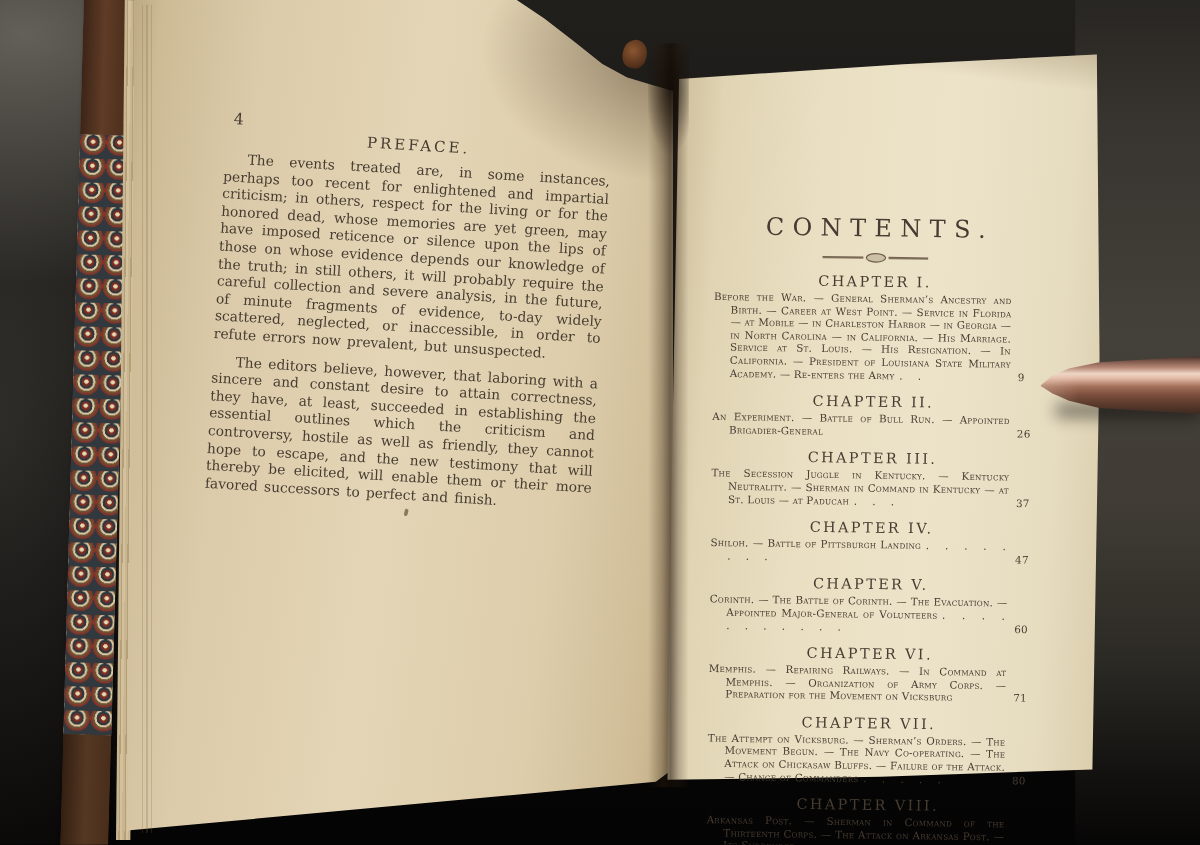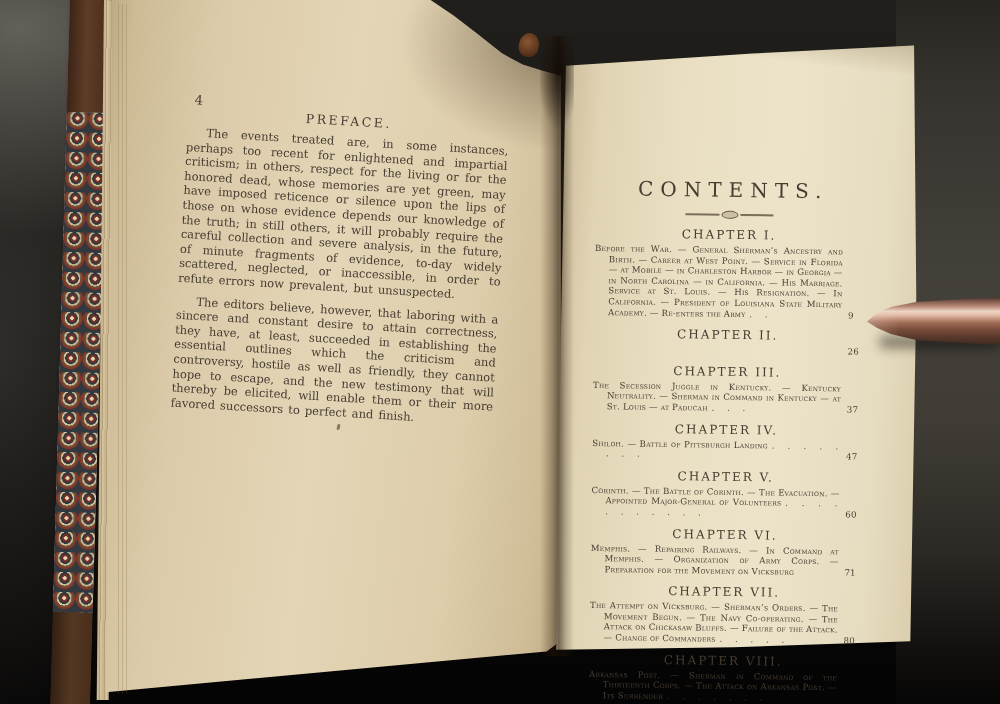--- a/index.html
+++ b/index.html
@@ -117,21 +117,21 @@
       <span class="orn-line"></span>
     </div>
     <div id="chapters">
   <section class="chapter">
     <h3 class="chapter-title">CHAPTER I.</h3>
     <p class="chapter-entry"><span class="entry-text">Before the War. — General Sherman’s Ancestry and Birth. — Career at West Point. — Service in Florida — at Mobile — in Charleston Harbor — in Georgia — in North Carolina — in California. — His Marriage. Service at St. Louis. — His Resignation. — In California. — President of Louisiana State Military Academy. — Re-enters the Army</span><span class="leader">. .</span><span class="pgnum">9</span></p>
   </section>
 
   <section class="chapter">
     <h3 class="chapter-title">CHAPTER II.</h3>
-    <p class="chapter-entry"><span class="leader"></span><span class="pgnum">26</span></p>
+    <p class="chapter-entry"><span class="entry-text">An Experiment. — Battle of Bull Run. — Appointed Brigadier-General</span><span class="leader"></span><span class="pgnum">26</span></p>
   </section>
 
   <section class="chapter">
     <h3 class="chapter-title">CHAPTER III.</h3>
     <p class="chapter-entry"><span class="entry-text">The Secession Juggle in Kentucky. — Kentucky Neutrality. — Sherman in Command in Kentucky — at St. Louis — at Paducah</span><span class="leader">. . .</span><span class="pgnum">37</span></p>
   </section>
 
   <section class="chapter">
     <h3 class="chapter-title">CHAPTER IV.</h3>
     <p class="chapter-entry"><span class="entry-text">Shiloh. — Battle of Pittsburgh Landing</span><span class="leader">. . . . . . . .</span><span class="pgnum">47</span></p>

